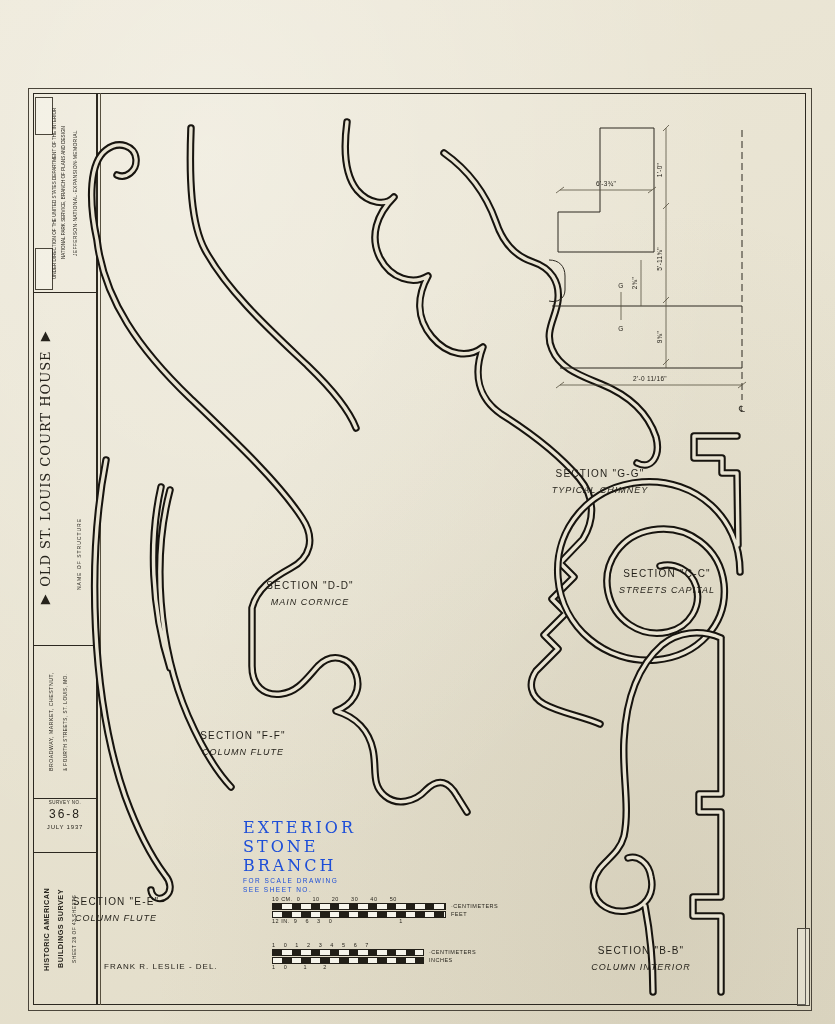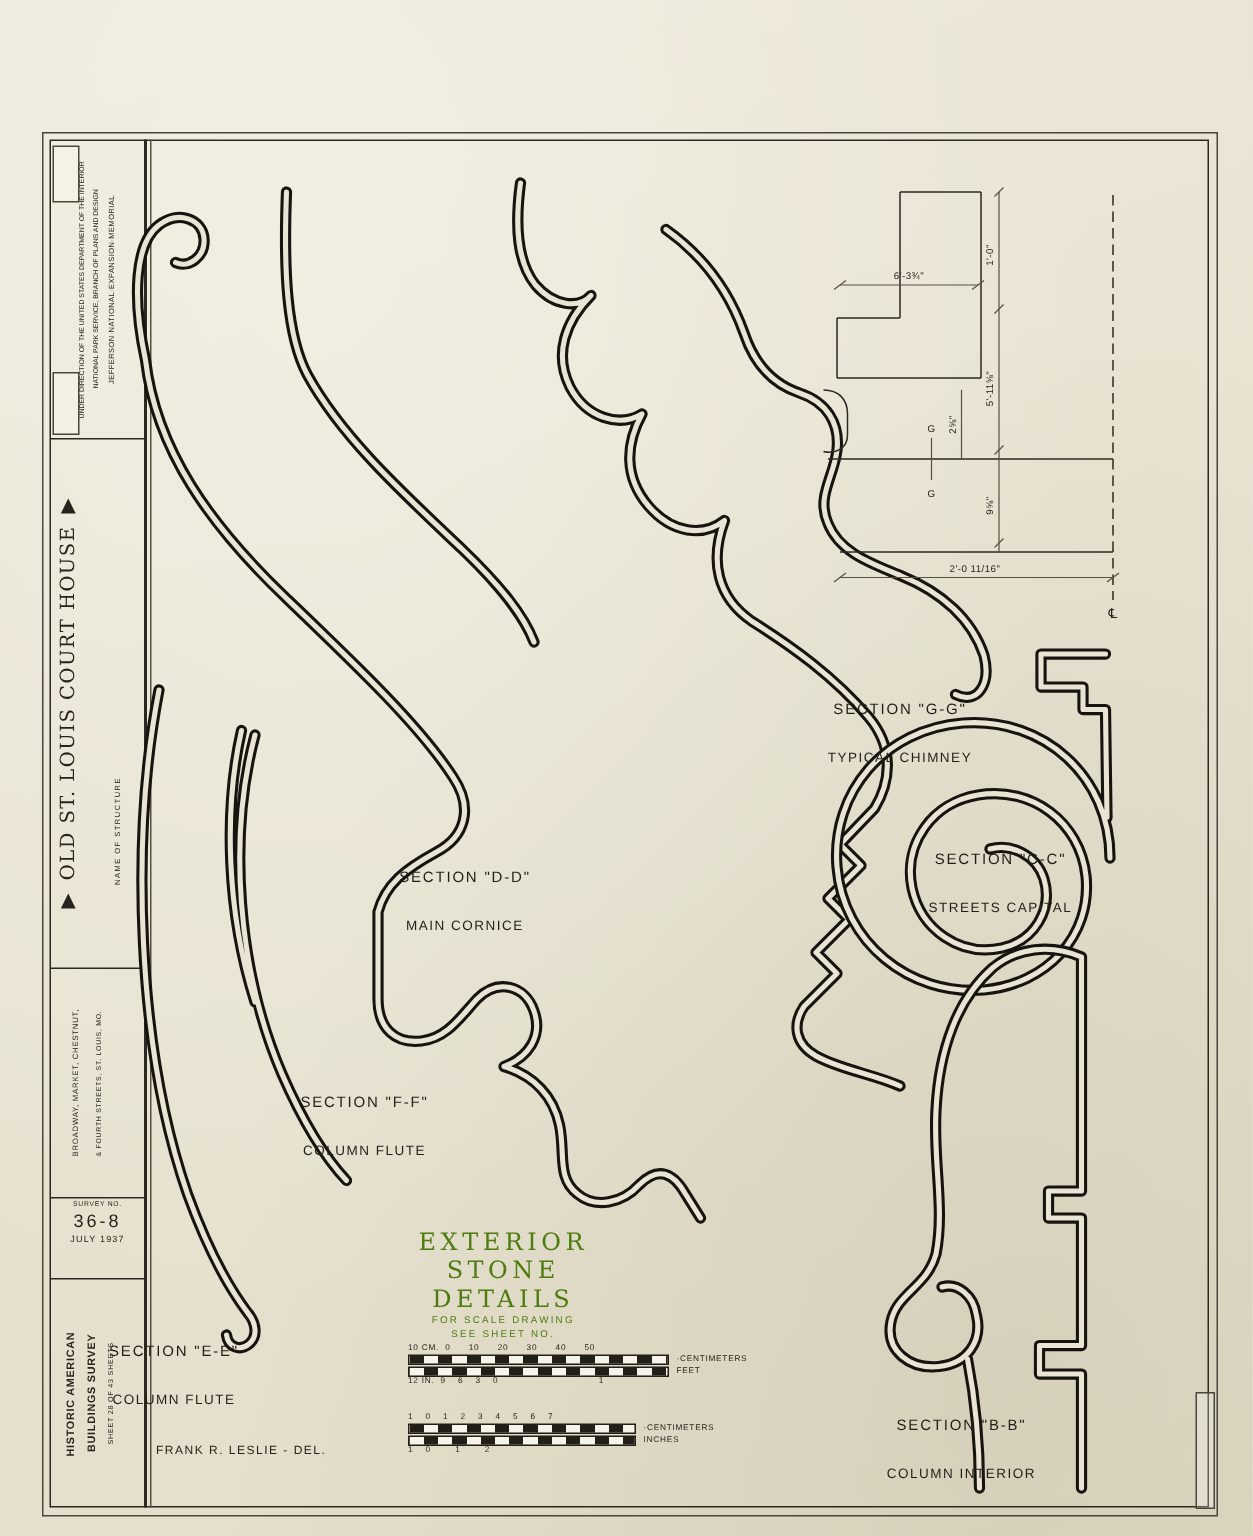--- a/index.html
+++ b/index.html
@@ -19,22 +19,22 @@
   .sb-divider-v{left:96px;top:93px;width:1.6px;height:912px;background:#2c2820;}
   .sb-divider-v2{left:100px;top:93px;width:.8px;height:912px;background:#57503f;}
   .sb-hline{left:34px;width:62px;height:1.2px;background:#2c2820;}
   
   .vt{writing-mode:vertical-rl;transform:rotate(180deg);text-align:center;letter-spacing:.5px;white-space:nowrap;}
   .serif{font-family:"DejaVu Serif","Liberation Serif",serif;}
   .stamp{border:1px solid #4a453a;background:rgba(255,255,250,.25);}
   
   .lbl{text-align:center;letter-spacing:1.2px;color:#221f18;}
   .lbl .l1{font-size:10px;}
-  .lbl .l2{font-size:9px;margin-top:21px;letter-spacing:1px;}
-  .title-lbl{text-align:center;color:#4d7c0f;}
+  .lbl .l2{font-size:9px;margin-top:6px;letter-spacing:1px;font-style:italic;}
+  .title-lbl{text-align:left;color:#1d4ed8;}
   .title-lbl .t1,.title-lbl .t2{font-family:"DejaVu Serif","Liberation Serif",serif;font-size:16px;letter-spacing:3px;}
   .title-lbl .t3,.title-lbl .t4{font-size:6.5px;letter-spacing:1.5px;margin-top:2px;}
   
   .scalebar{font-size:5.5px;letter-spacing:.5px;color:#221f18;}
   .sb-nums{white-space:pre;font-size:5.5px;}
   .ruler{position:relative;width:172px;height:5px;border:1px solid #221f18;
          background:repeating-linear-gradient(90deg,#221f18 0 9.5px,rgba(255,255,250,.7) 9.5px 19px);}
   .ruler.off{background:repeating-linear-gradient(90deg,rgba(255,255,250,.7) 0 9.5px,#221f18 9.5px 19px);}
   .sb-side{position:absolute;left:178px;top:-1px;white-space:nowrap;font-size:5.5px;}
   svg{display:block;}
@@ -163,21 +163,21 @@
   <div class="l1">SECTION "E-E"</div>
   <div class="l2">COLUMN FLUTE</div>
 </div>
 <div class="abs lbl" style="left:561px;top:945px;width:160px">
   <div class="l1">SECTION "B-B"</div>
   <div class="l2">COLUMN INTERIOR</div>
 </div>
 
 <div class="abs title-lbl" style="left:243px;top:818px;width:185px">
   <div class="t1">EXTERIOR STONE</div>
-  <div class="t2">DETAILS</div>
+  <div class="t2">BRANCH</div>
   <div class="t3">FOR SCALE DRAWING</div>
   <div class="t4">SEE SHEET NO.</div>
 </div>
 
 <div class="abs scalebar" style="left:272px;top:896px;width:260px">
   <div class="sb-nums">10 CM.  0      10      20      30      40      50</div>
   <div class="ruler" style="margin-top:1px">
     <span class="sb-side">·CENTIMETERS</span>
   </div>
   <div class="ruler off" style="margin-top:1px">

